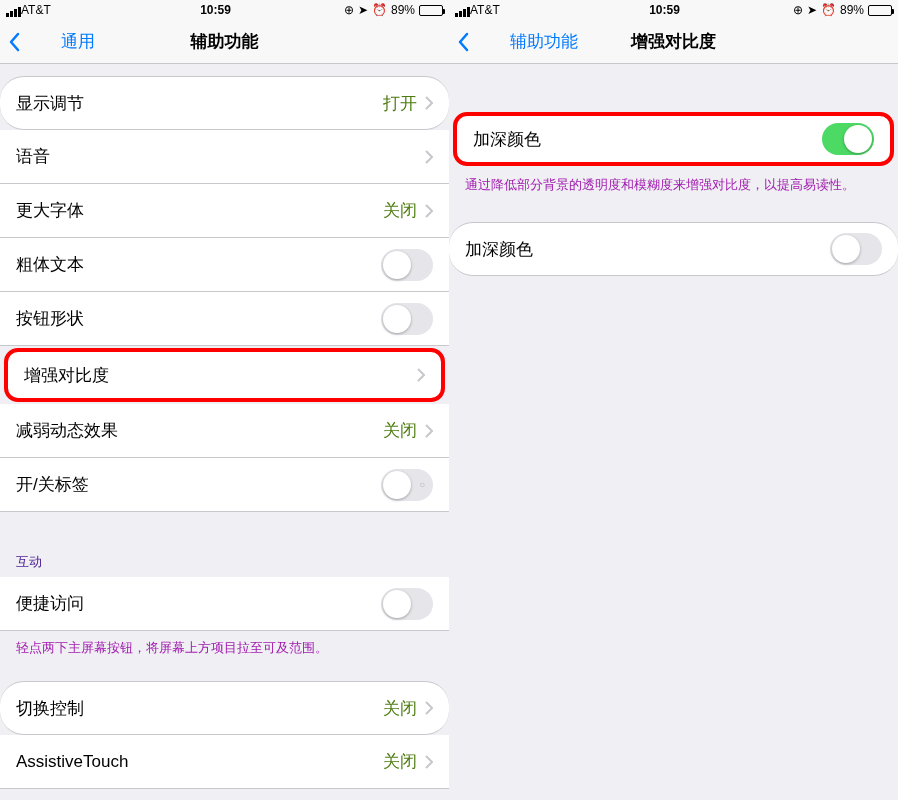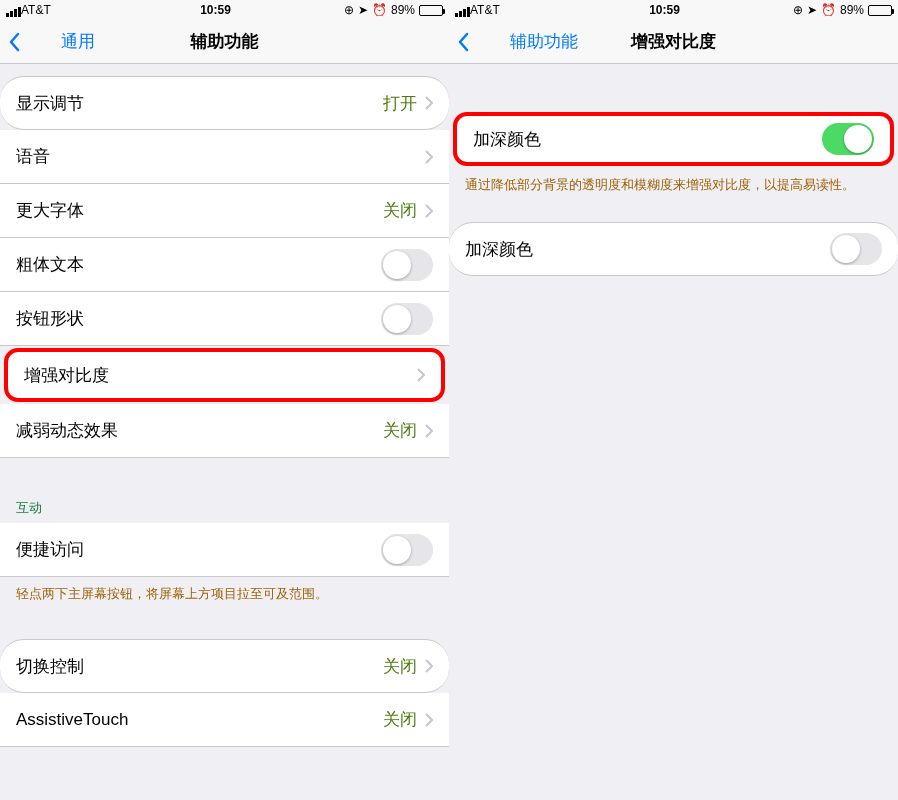--- a/index.html
+++ b/index.html
@@ -64,21 +64,21 @@
   }
   .nav-back svg { margin-right: 4px; }
   .nav-title {
     position: absolute; left:0; right:0; text-align:center;
     font-size: 17px; font-weight: 600; color:#000;
     pointer-events:none;
   }
   .group { margin-top: 0; }
   .group.spaced { margin-top: 35px; }
   .group-header {
-    font-size: 13px; color:#15803d;
+    font-size: 13px; color:#4c1d95;
     padding: 6px 16px 6px 16px;
     text-transform: none;
   }
   .cell {
     background:#fff;
     min-height: 54px;
     display:flex; align-items:center;
     padding: 0 16px;
     border-bottom: 1px solid #c8c7cc;
     position: relative;
@@ -100,21 +100,21 @@
     background:#fff; position:absolute; top:2px; left:2px;
     box-shadow: 0 1px 3px rgba(0,0,0,0.3);
   }
   .switch.on { background:#4cd964; }
   .switch.on .knob { left:22px; }
   .switch.labeled .knob::after {
     content:"○"; font-size:10px; color:#bbb;
     position:absolute; right:-14px; top:8px;
   }
   .footer-text {
-    font-size: 13px; color:#a16207;
+    font-size: 13px; color:#a21caf;
     padding: 8px 32px 8px 16px;
     line-height: 1.4;
   }
   .highlight-wrap {
     position: relative;
   }
   .screen-right { background:#efeff4; }
   .status-left, .status-right { z-index:2; position:relative; }
 </style>
 </head>
@@ -194,34 +194,40 @@
       </div>
     </div>
 
     <div class="cell">
       <span class="cell-label">减弱动态效果</span>
       <span class="cell-value">关闭</span>
       <svg class="chevron">
           <path d="M1 1 L7 7 L1 13"></path>
         </svg>
     </div>
+    <div class="cell">
+      <span class="cell-label">开/关标签</span>
+      <span class="switch labeled">
+          <span class="knob"></span>
+        </span>
+    </div>
   </div>
 
   <div class="group spaced">
     <div class="group-header">互动</div>
     <div class="cell">
       <span class="cell-label">便捷访问</span>
       <span class="switch">
           <span class="knob"></span>
         </span>
     </div>
     <div class="footer-text">轻点两下主屏幕按钮，将屏幕上方项目拉至可及范围。</div>
   </div>
 
-  <div class="group" style="margin-top:28px">
+  <div class="group" style="margin-top:16px">
     <div class="cell">
       <span class="cell-label">切换控制</span>
       <span class="cell-value">关闭</span>
       <svg class="chevron">
           <path d="M1 1 L7 7 L1 13"></path>
         </svg>
     </div>
     <div class="cell">
       <span class="cell-label">AssistiveTouch</span>
       <span class="cell-value">关闭</span>

